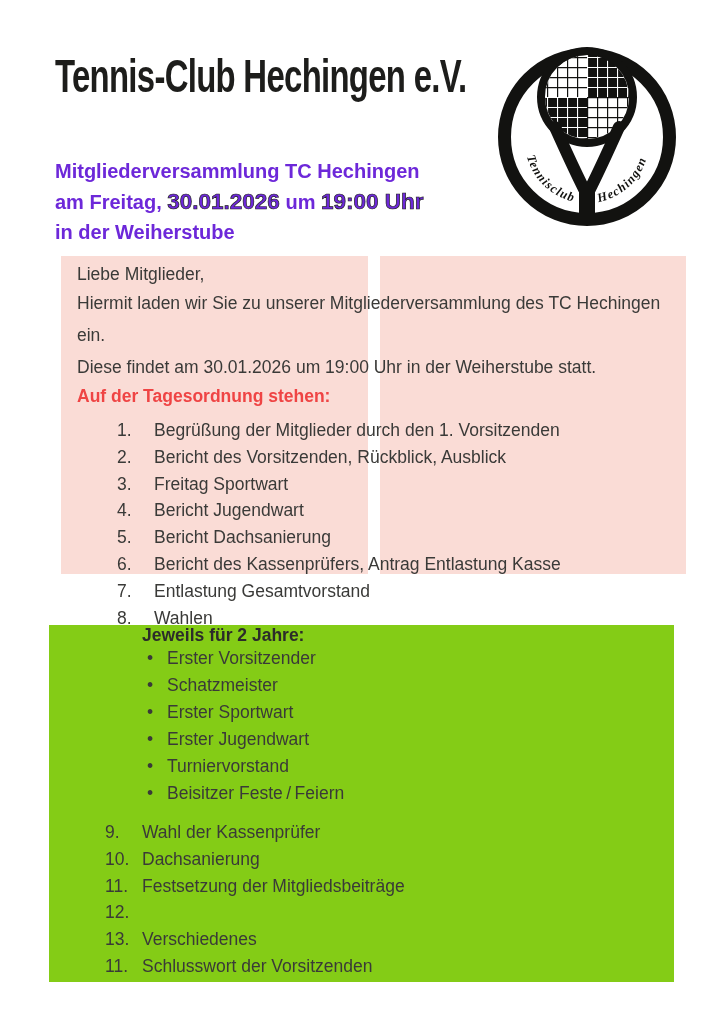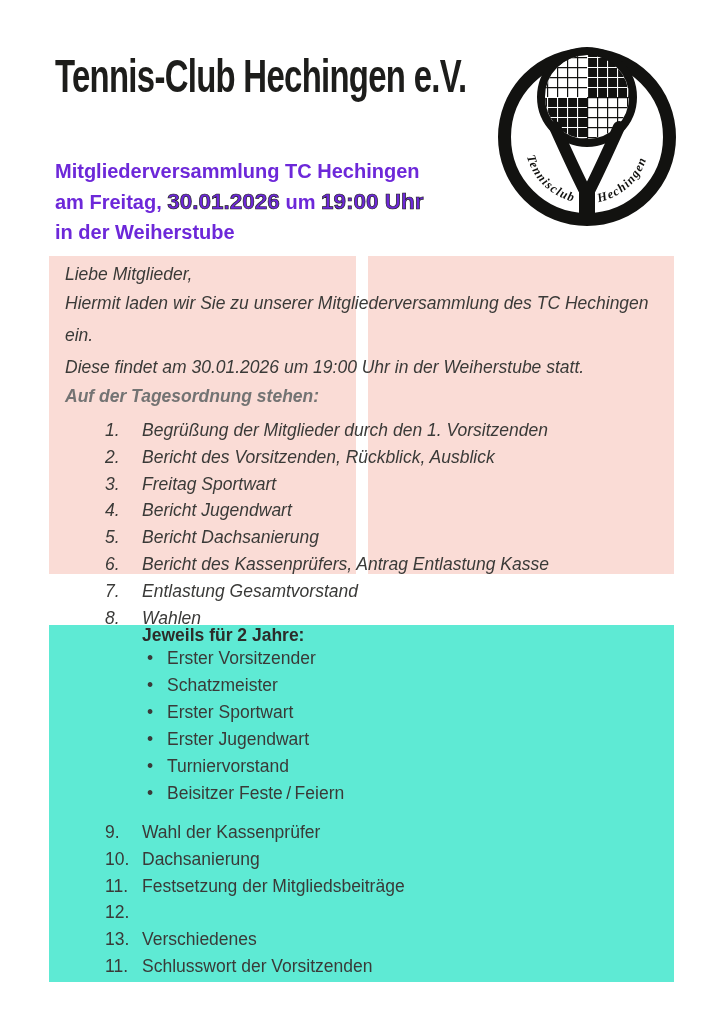--- a/index.html
+++ b/index.html
@@ -16,35 +16,35 @@
   }
   .heading{
     position:absolute;left:55px;top:156px;color:#6d28d9;
     font-size:20px;line-height:30.5px;font-weight:700;white-space:nowrap;
   }
   .heading .xb{
     font-size:22.5px;font-weight:700;-webkit-text-stroke:0.7px #1d1d1b;
   }
   .logo{position:absolute;left:495px;top:44px;width:184px;height:186px;}
   
-  .sec1{position:absolute;left:49px;top:256px;width:625px;height:318px;font-style:italic;}
+  .sec1{position:absolute;left:61px;top:256px;width:625px;height:318px;}
   .sec1 .bgL,.sec1 .bgR{position:absolute;top:0;height:100%;}
   .sec1 .bgL{left:0;width:307px;}
   .sec1 .bgR{left:319px;width:306px;}
   .pink{background:#fadcd6;}
   .sec1 .content{position:absolute;left:0;top:0;width:100%;padding:6px 0 0 16px;box-sizing:border-box;}
   .sec2{
-    position:absolute;left:49px;top:625px;width:625px;height:357px;background:#5eead4;
+    position:absolute;left:49px;top:625px;width:625px;height:357px;background:#84cc16;
     padding:0 0 0 16px;box-sizing:border-box;
   }
   
   .body-txt{font-size:17.5px;color:#3a3a38;}
   .salutation{line-height:25px;}
   .intro{line-height:32px;}
-  .agenda-h{line-height:27px;font-weight:700;color:#737373;}
+  .agenda-h{line-height:27px;font-weight:700;color:#ef4444;}
   .list1{margin-top:7px;}
   .row{display:flex;line-height:26.8px;}
   .num{margin-left:40px;width:37px;flex:none;}
   .itm{flex:none;white-space:nowrap;}
   .zur{margin-left:77px;line-height:27px;margin-top:1px;}
   .jew{margin-left:77px;line-height:20px;font-weight:700;color:#2c2c2a;}
   .bullets{margin-top:0;}
   .bullets .row{line-height:27px;}
   .bul{margin-left:82px;width:20px;flex:none;}
   .list2{margin-top:12px;}

